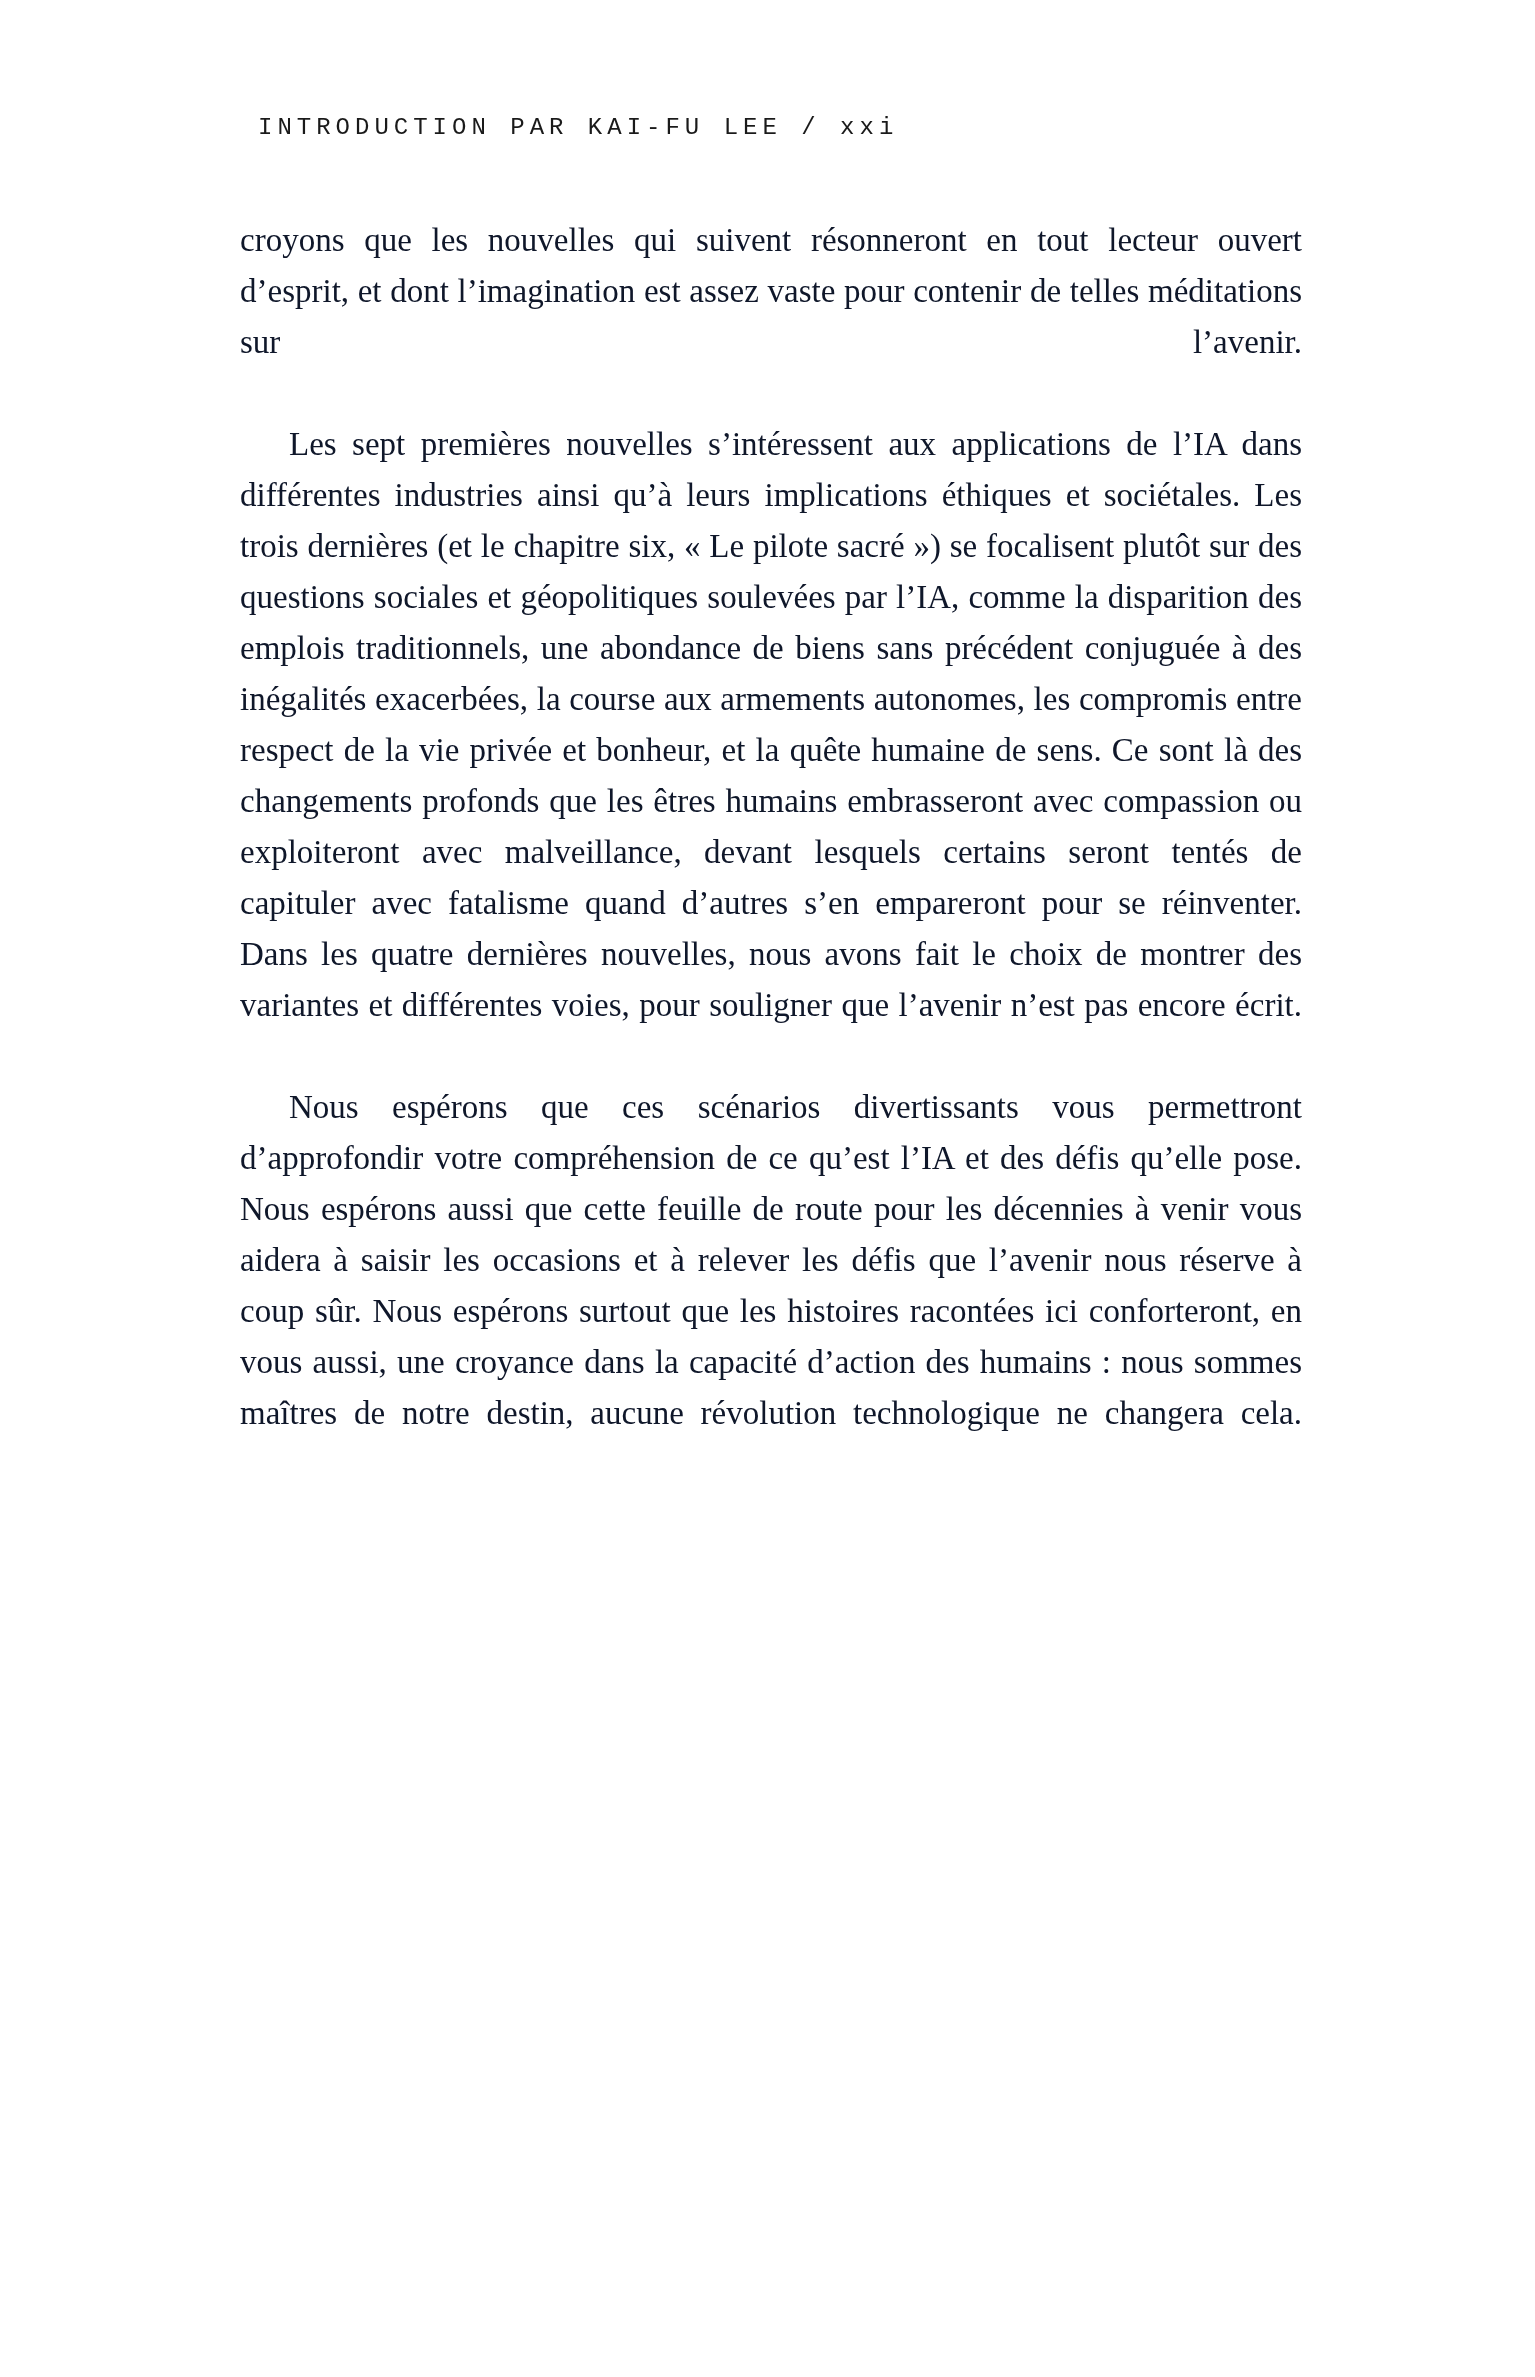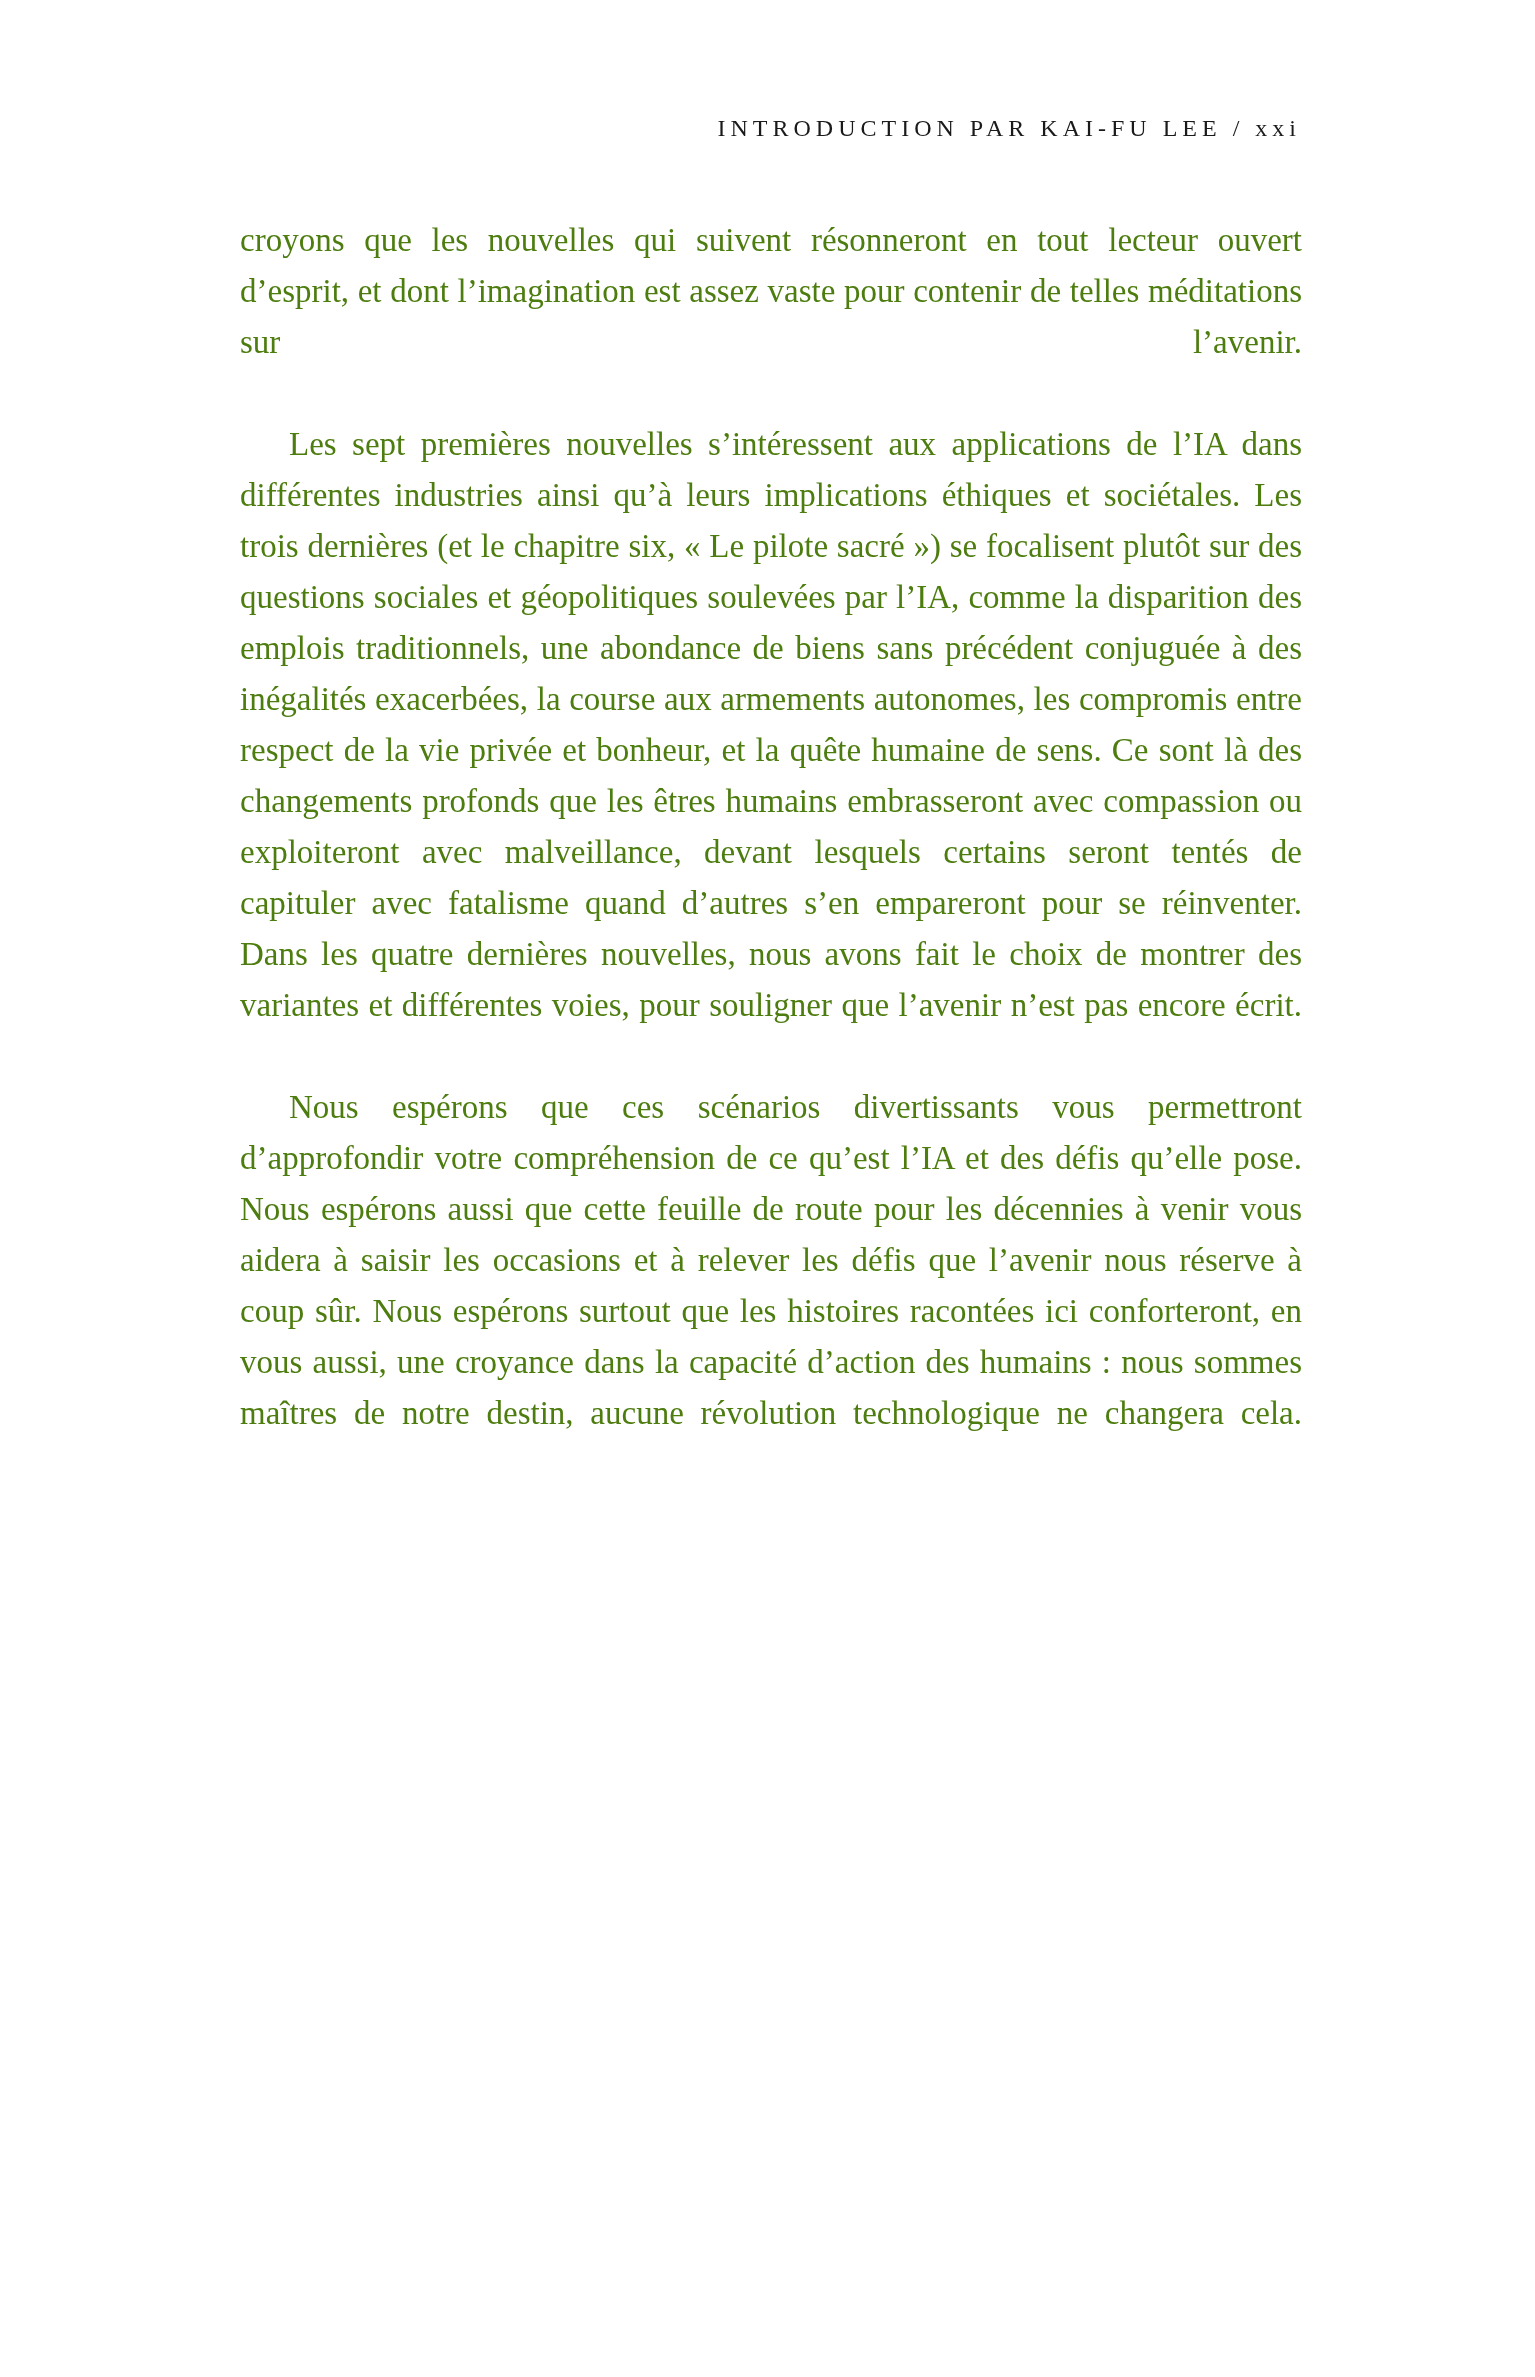--- a/index.html
+++ b/index.html
@@ -24,22 +24,22 @@
     background: #ffffff;
   }
 
   
   .running-head {
     position: absolute;
     left: 258px;
     right: 234px;
     top: 107px;
     height: 42px;
-    text-align: right;
-    font-family: Liberation Serif, serif;
+    text-align: left;
+    font-family: Liberation Mono, monospace;
     font-size: 24px;
     line-height: 42px;
     letter-spacing: 5px;
     color: #1a1a1a;
     white-space: pre;
   }
 
   
   .textblock {
     position: absolute;
@@ -49,21 +49,21 @@
   }
 
   .para {
     margin: 0;
     padding: 0;
     font-size: 33px;
     line-height: 51px;
     text-align: justify;
     text-justify: inter-word;
     hyphens: manual;
-    color: #4d7c0f;
+    color: #0f172a;
     word-spacing: 0.2px;
   }
 
   .para.indent {
     text-indent: 49px;
   }
 
   
   .para::after {
     content: "";

